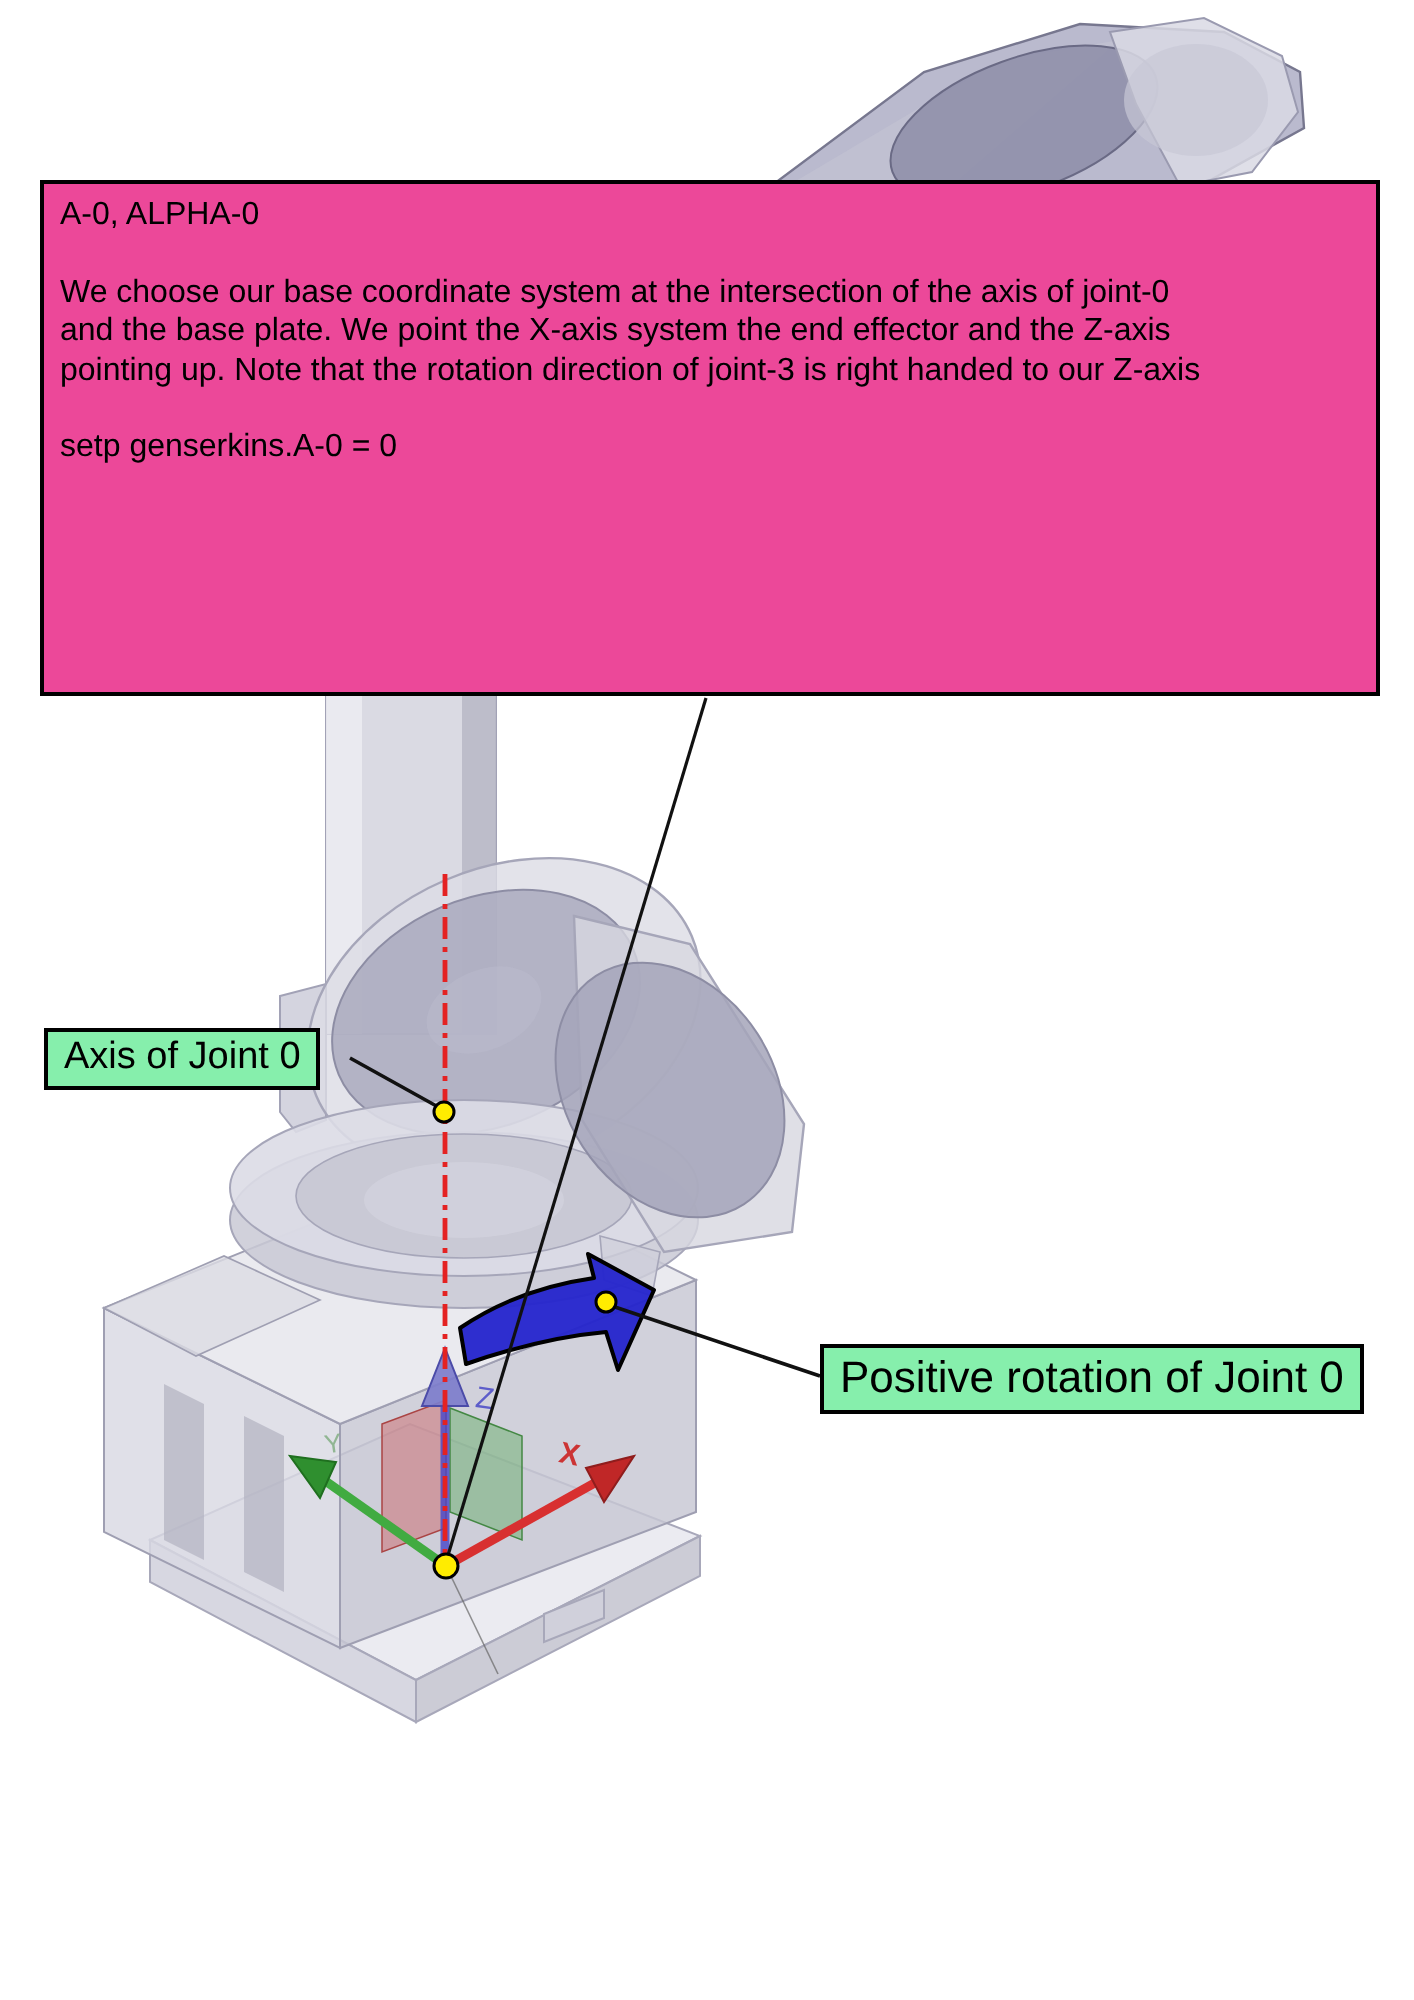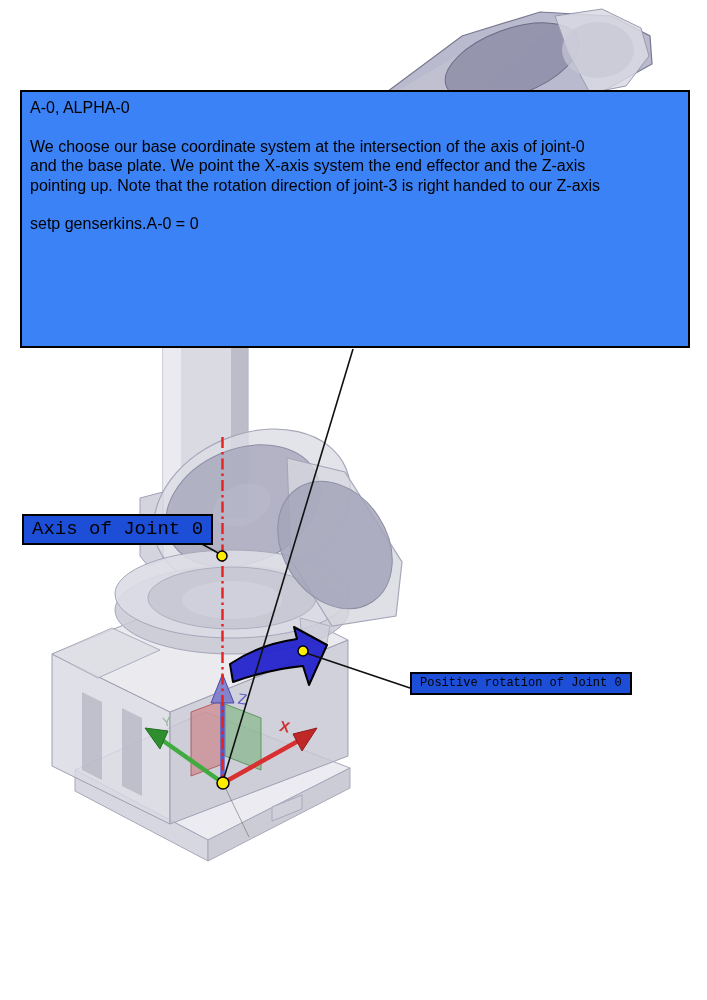--- a/index.html
+++ b/index.html
@@ -3,31 +3,31 @@
 <meta charset="utf-8">
 <style>
   html,body{margin:0;padding:0;background:#ffffff;}
   #canvas{
     position:relative;width:707px;height:1000px;background:#ffffff;
     font-family:"Liberation Sans", sans-serif;overflow:hidden;
   }
   #scene{position:absolute;left:0;top:0;z-index:1;}
   .note-box{
     position:absolute;left:20px;top:90px;width:670px;height:258px;
-    background:#3b82f6;border:2px solid #000;box-sizing:border-box;
+    background:#ec4899;border:2px solid #000;box-sizing:border-box;
     padding:6px 8px;font-size:16px;line-height:19.5px;color:#000;z-index:2;
   }
   .note-line{white-space:nowrap;}
   .gap{height:19px;}
   .callout{
-    position:absolute;background:#1d4ed8;border:2px solid #000;
-    color:#000;z-index:2;white-space:nowrap;box-sizing:border-box;font-family:Liberation Mono, monospace;
+    position:absolute;background:#86efac;border:2px solid #000;
+    color:#000;z-index:2;white-space:nowrap;box-sizing:border-box;
   }
   #axis-callout{left:22px;top:514px;font-size:19px;padding:2px 8px 3px 8px;}
-  #rotation-callout{left:410px;top:672px;font-size:12px;padding:2px 8px 3px 8px;}
+  #rotation-callout{left:410px;top:672px;font-size:22px;padding:2px 8px 3px 8px;}
 </style>
 </head>
 <body>
 
 <div id="canvas">
 
   <svg id="scene" width="707" height="1000" viewBox="0 0 707 1000">
 
     <g>
       <polygon points="368,106 462,36 540,12 612,16 650,36 652,64 598,94 488,106 400,114" fill="#a9a9c2" fill-opacity="0.8" stroke="#77778f" stroke-width="1.2"></polygon>

